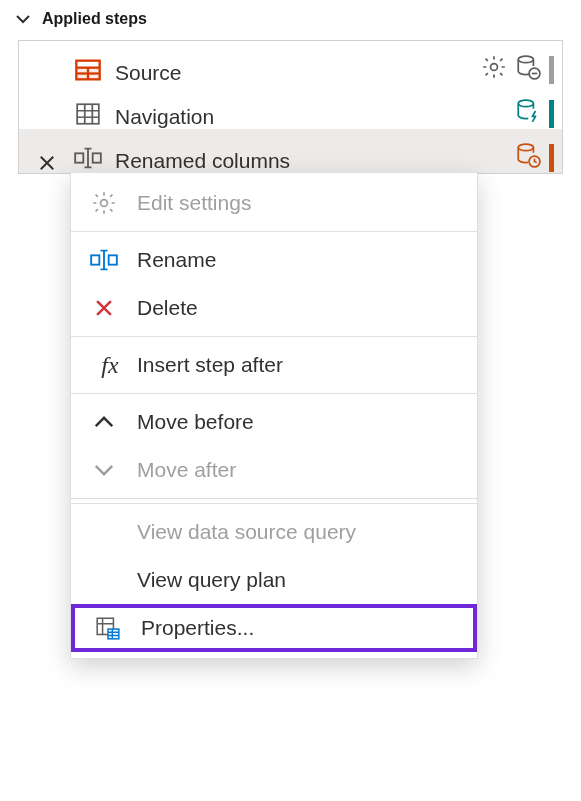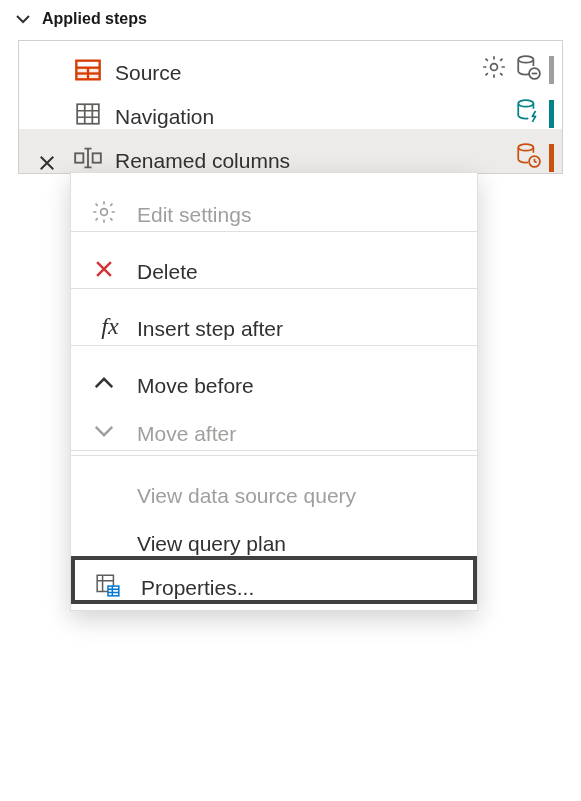--- a/index.html
+++ b/index.html
@@ -77,40 +77,40 @@
       width: 408px;
       background: #fff;
       border: 1px solid #e1dfdd;
       box-shadow: 0 8px 24px rgba(0,0,0,0.18);
       z-index: 10;
       padding: 6px 0;
     }
     .ctx-item {
       height: 48px;
       display: flex;
-      align-items: flex-end;
+      align-items: center;
       padding: 0 18px;
       gap: 18px;
       font-size: 21px;
       color: #323130;
     }
     .ctx-item.disabled { color: #a19f9d; }
     .ctx-item .mi-icon {
       width: 30px; height: 30px;
       display: flex; align-items: center; justify-content: center;
       flex-shrink: 0;
     }
     .ctx-item .mi-icon.empty { visibility: hidden; }
     .ctx-sep {
       height: 1px;
       background: #e1dfdd;
       margin: 4px 0;
     }
     .highlight-box {
-      border: 4px solid #404040;
+      border: 4px solid #6d28d9;
     }
   </style>
 </head>
 <body>
 
 <div class="panel-header">
   <span class="chev">
     <svg viewBox="0 0 16 16" width="16" height="16">
         <path d="M2 5 L8 11 L14 5" fill="none" stroke="#323130" stroke-width="2"></path>
       </svg>
@@ -208,20 +208,30 @@
       <svg viewBox="0 0 24 24" width="26" height="26" fill="none" stroke="#a19f9d" stroke-width="1.6">
           <circle cx="12" cy="12" r="3.2"></circle>
           <path d="M12 2v3M12 19v3M4.2 4.2l2.1 2.1M17.7 17.7l2.1 2.1M2 12h3M19 12h3M4.2 19.8l2.1-2.1M17.7 6.3l2.1-2.1"></path>
         </svg>
     </span>
     <span>Edit settings</span>
   </div>
   <div class="ctx-sep"></div>
   <div class="ctx-item">
     <span class="mi-icon">
+      <svg viewBox="0 0 24 24" width="28" height="28" fill="none" stroke="#0078d4" stroke-width="1.6">
+          <rect x="1" y="8" width="7" height="8"></rect>
+          <rect x="16" y="8" width="7" height="8"></rect>
+          <path d="M12 4v16M9 4h6M9 20h6"></path>
+        </svg>
+    </span>
+    <span>Rename</span>
+  </div>
+  <div class="ctx-item">
+    <span class="mi-icon">
       <svg viewBox="0 0 16 16" width="22" height="22">
           <path d="M3 3 L13 13 M13 3 L3 13" stroke="#d13438" stroke-width="1.8"></path>
         </svg>
     </span>
     <span>Delete</span>
   </div>
   <div class="ctx-sep"></div>
   <div class="ctx-item">
     <span class="mi-icon">
       <span style="font-family:'Times New Roman',serif;font-style:italic;font-size:24px;color:#323130;margin-left:12px;">fx</span>

